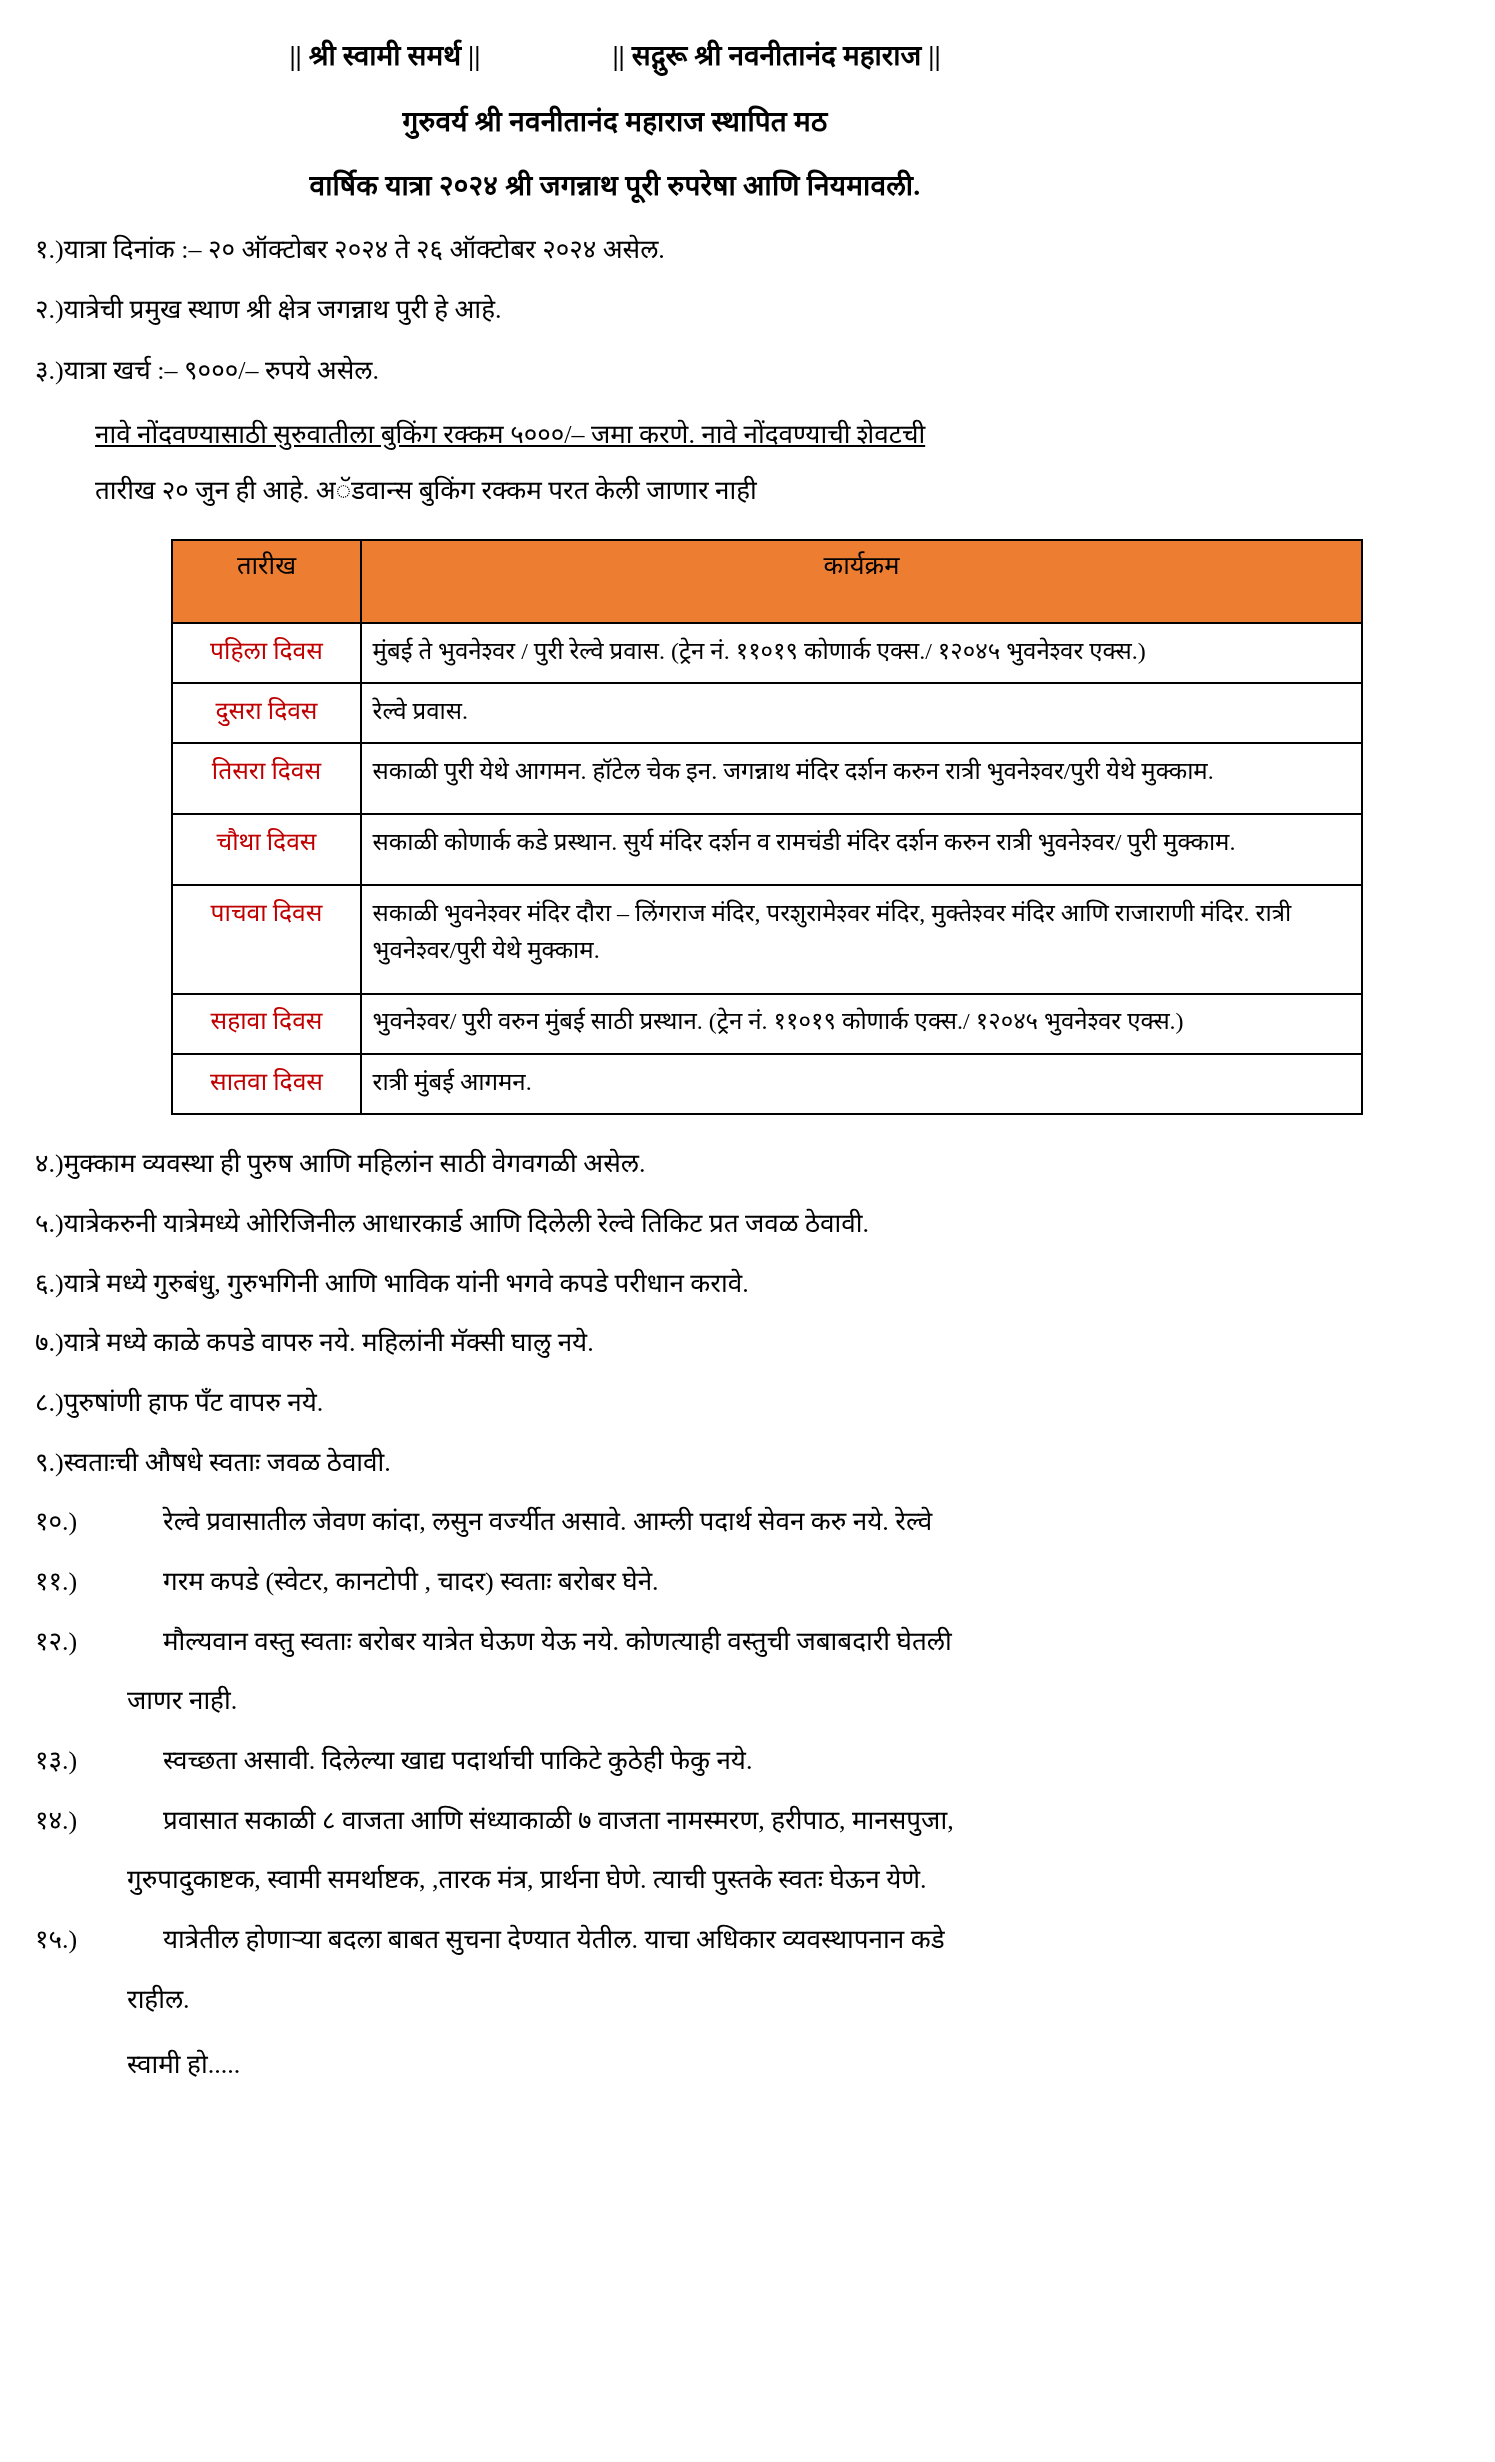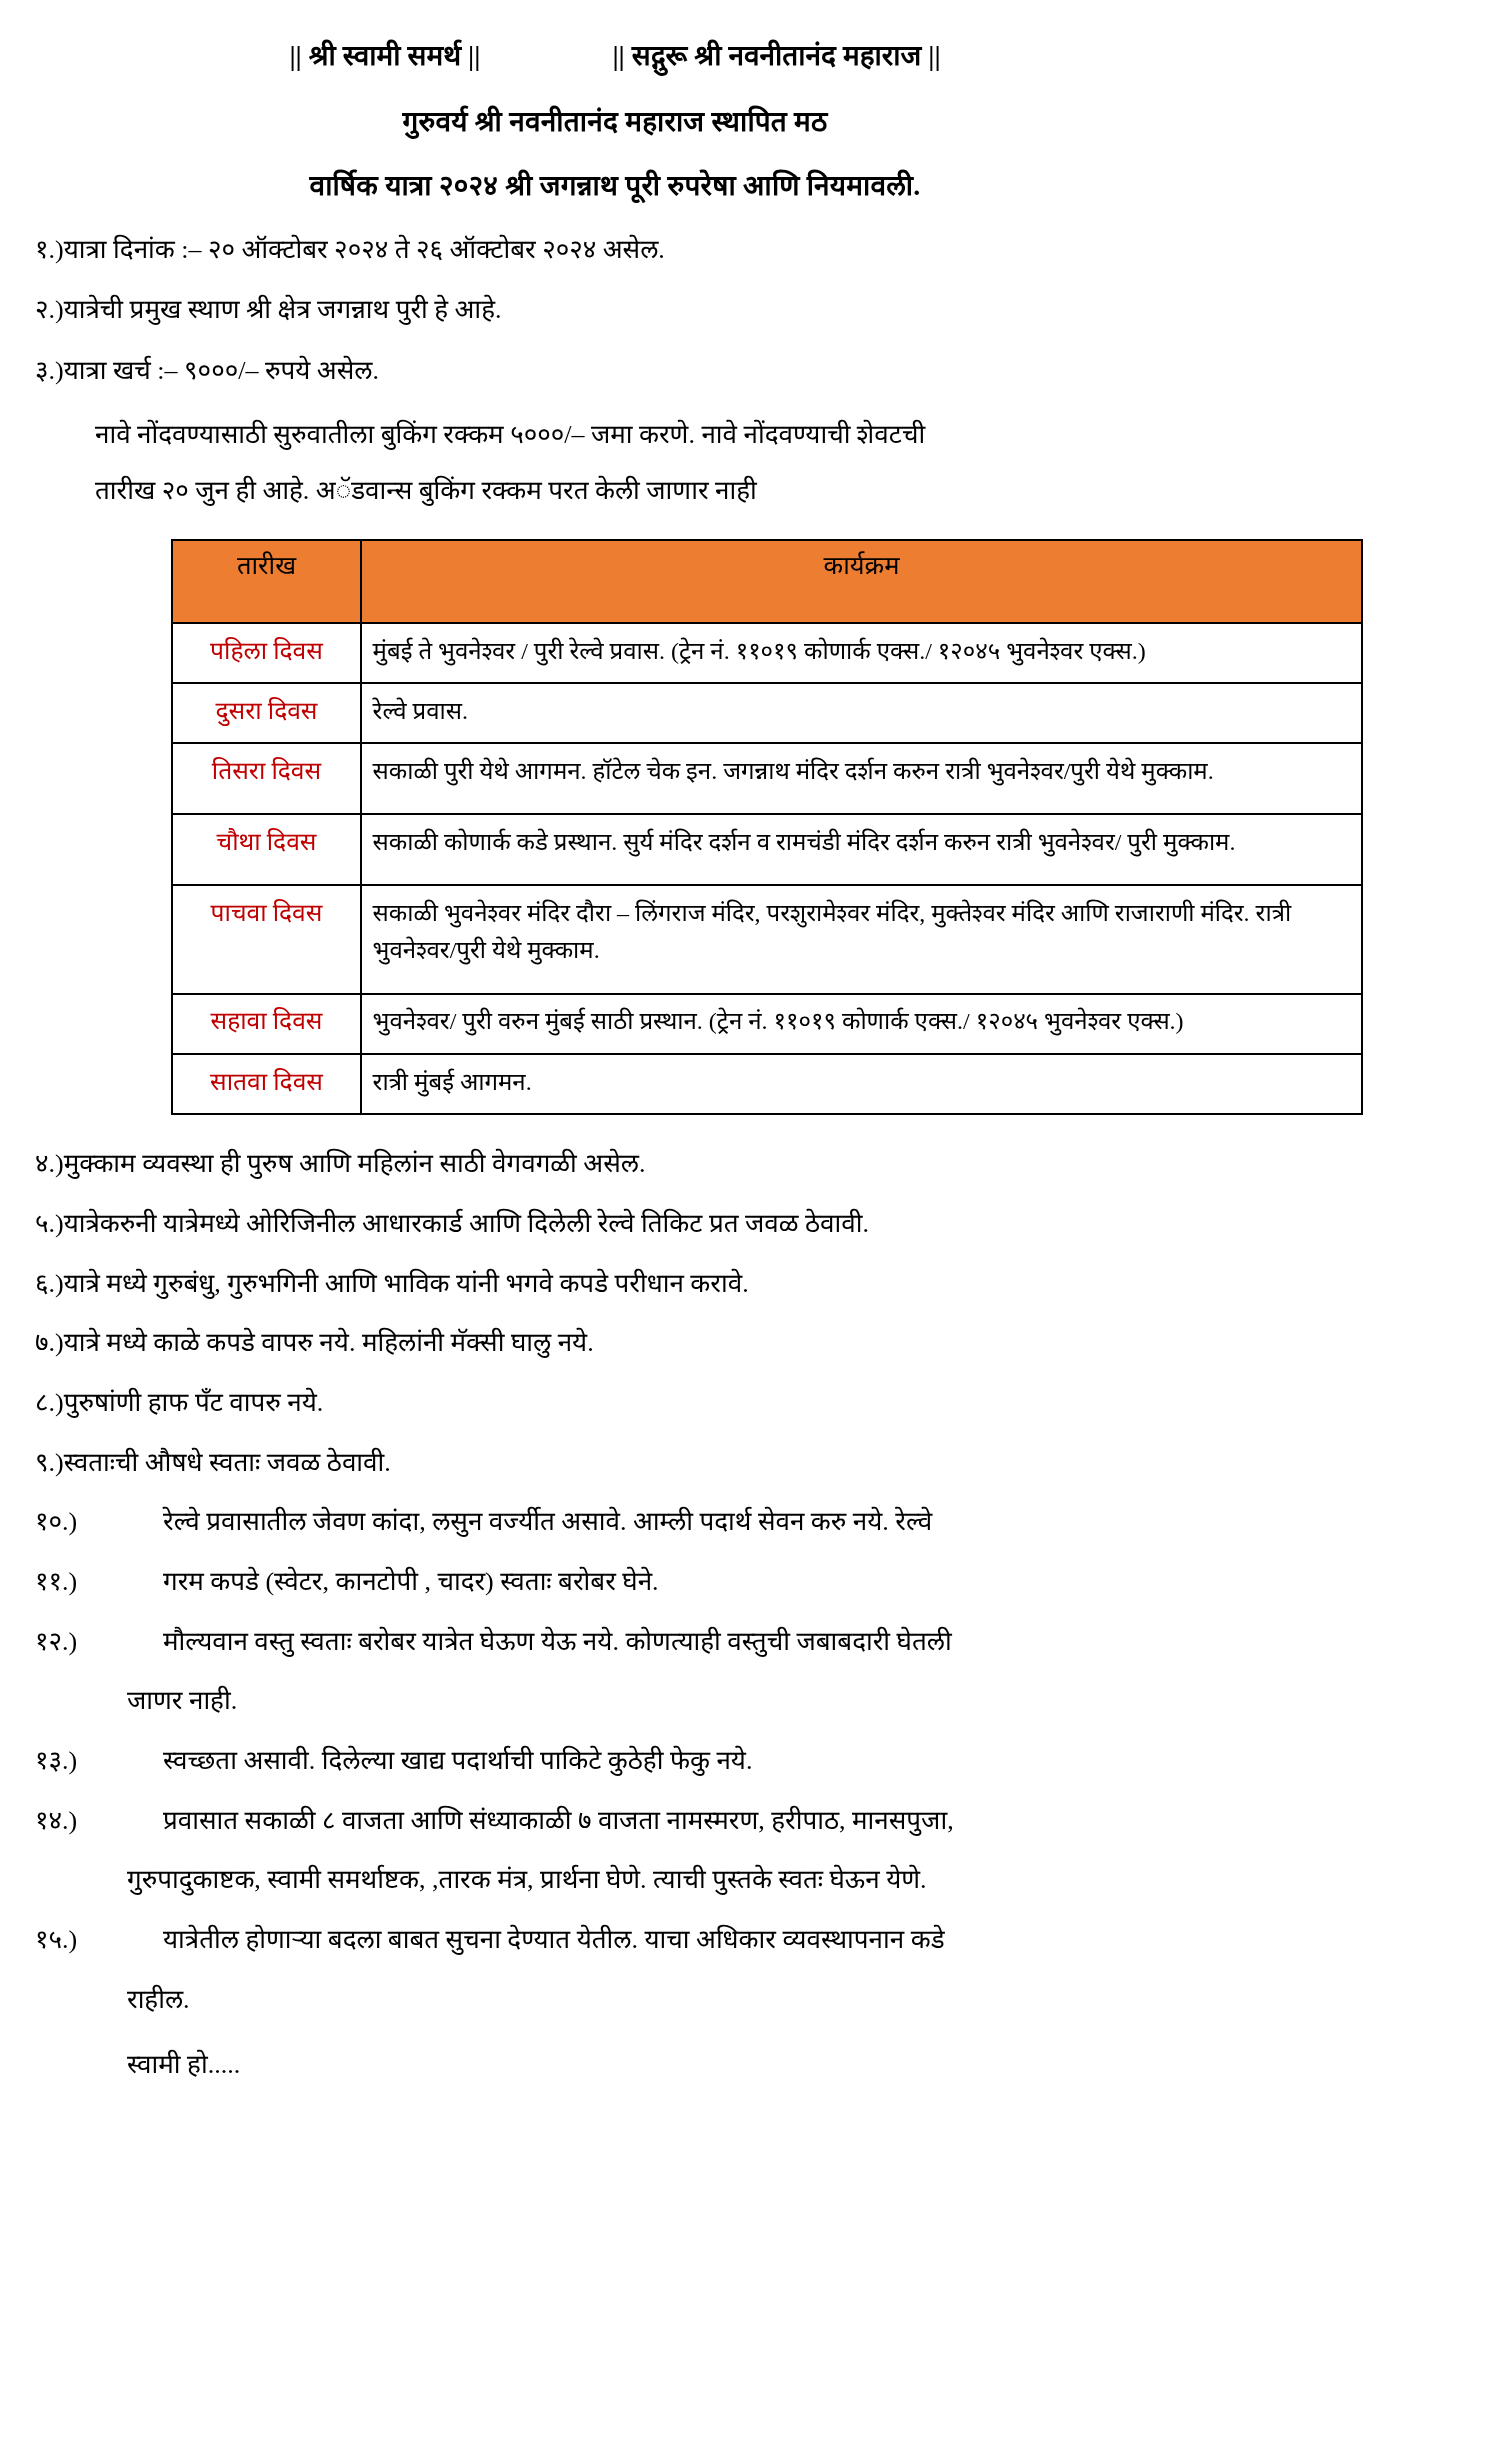--- a/index.html
+++ b/index.html
@@ -160,21 +160,21 @@
         <span class="num">२.)</span>
         <span class="txt">यात्रेची प्रमुख स्थाण श्री क्षेत्र जगन्नाथ पुरी हे आहे.</span>
       </div>
       <div class="rule-item">
         <span class="num">३.)</span>
         <span class="txt">यात्रा खर्च :–  ९०००/–  रुपये असेल.</span>
       </div>
     </div>
 
     <div>
-      <div class="sub-para" style="margin-bottom:12.3px;">नावे नोंदवण्यासाठी सुरुवातीला बुकिंग रक्कम ५०००/–  जमा करणे. नावे नोंदवण्याची शेवटची</div>
+      <div class="sub-para" style="margin-bottom:12.3px;text-decoration:underline;">नावे नोंदवण्यासाठी सुरुवातीला बुकिंग रक्कम ५०००/–  जमा करणे. नावे नोंदवण्याची शेवटची</div>
       <div class="sub-para">तारीख २० जुन ही आहे. अॅडवान्स बुकिंग रक्कम परत केली जाणार नाही</div>
     </div>
 
     <div class="table-wrap">
       <table class="schedule">
         <colgroup>
           <col class="c-date">
           <col>
         </colgroup>
         <thead>

